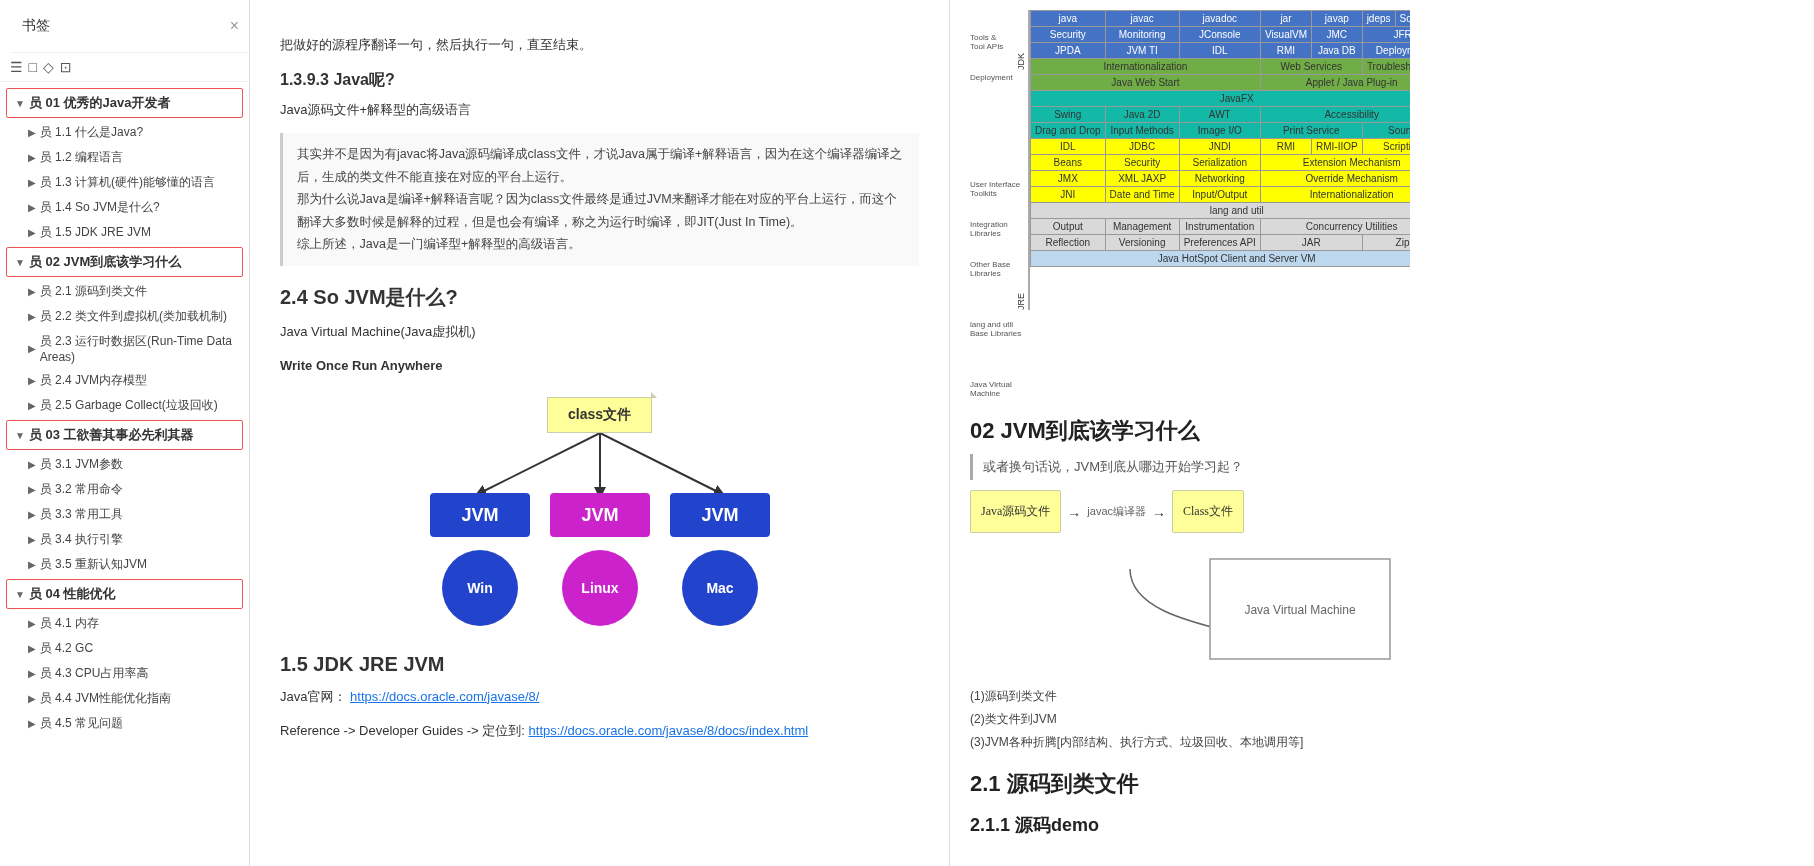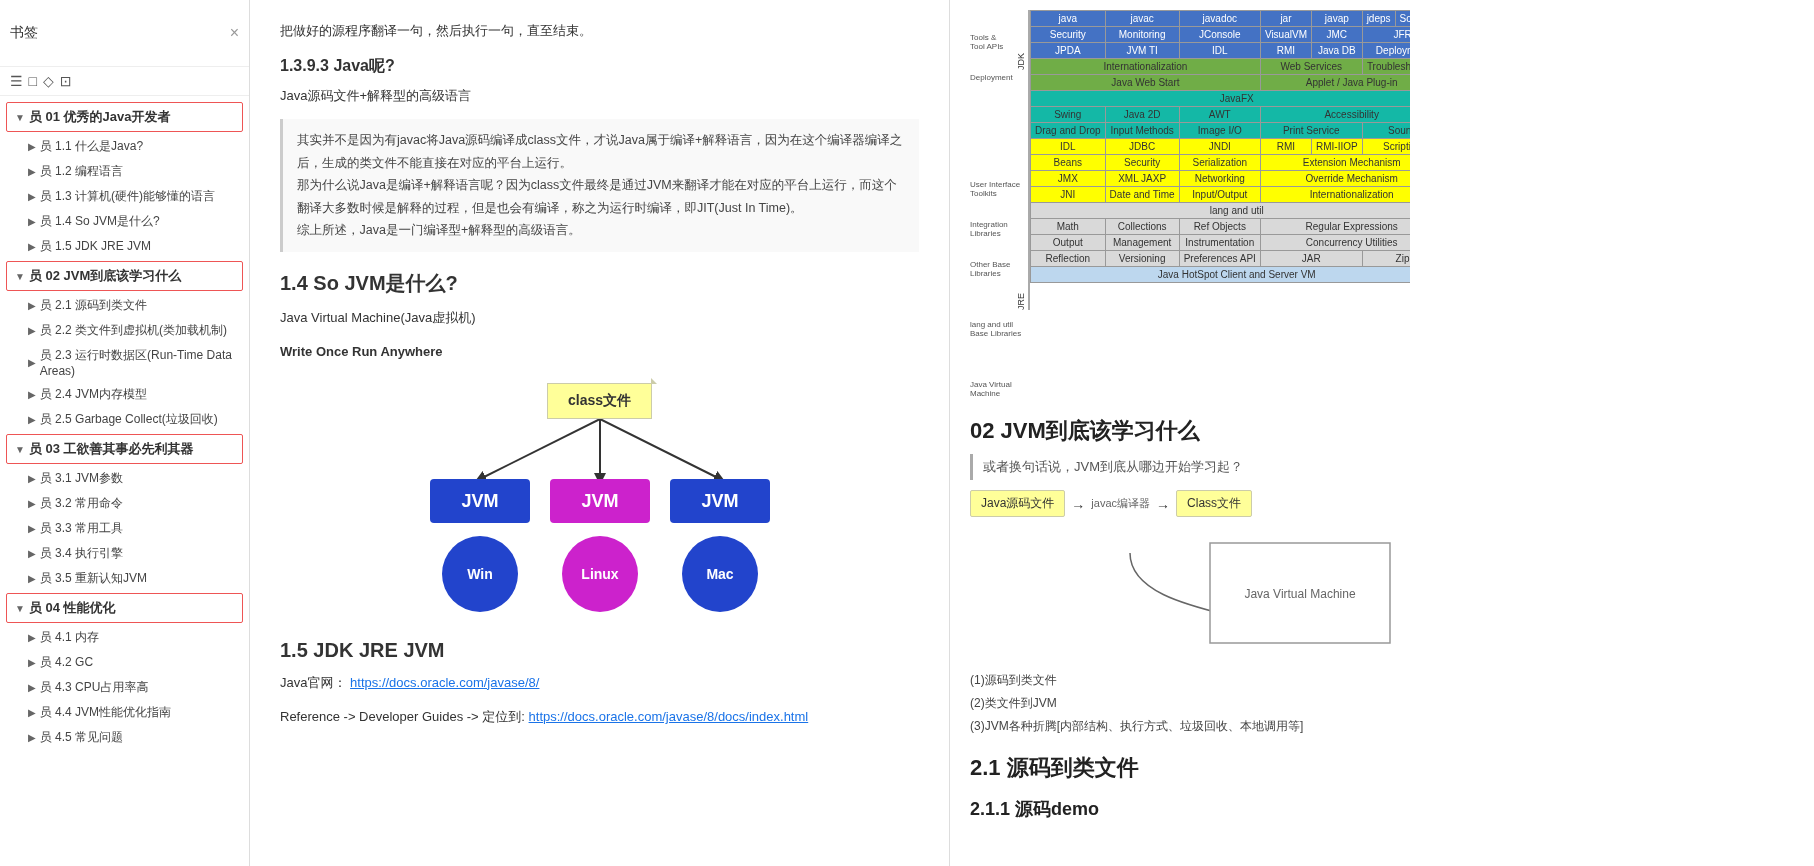--- a/index.html
+++ b/index.html
@@ -12,22 +12,23 @@
       border-right: 1px solid #ddd;
       display: flex;
       flex-direction: column;
       height: 100%;
       overflow-y: auto;
     }
     .sidebar-header {
       display: flex;
       align-items: center;
       justify-content: space-between;
-      padding: 24px 10px;
+      padding: 17px 10px;
       border-bottom: 1px solid #eee;
+      margin-left: 12px;
     }
     .sidebar-title { font-size: 14px; color: #333; }
     .sidebar-close { cursor: pointer; font-size: 16px; color: #999; }
     .sidebar-toolbar {
       display: flex;
       gap: 6px;
       padding: 6px 10px;
       border-bottom: 1px solid #eee;
     }
     .sidebar-toolbar span { font-size: 14px; color: #555; cursor: pointer; }
@@ -56,21 +57,21 @@
       display: flex;
       align-items: center;
       gap: 4px;
     }
     .nav-item .bullet { color: #666; font-size: 10px; }
 
     
     #main {
       flex: 1;
       overflow-y: auto;
-      padding: 20px 30px;
+      padding: 34px 30px;
       border-right: 1px solid #ddd;
       max-width: 700px;
     }
     .content-text { font-size: 13px; color: #333; line-height: 1.7; margin-bottom: 12px; }
     h2.section-heading { font-size: 20px; color: #333; margin: 18px 0 10px 0; font-weight: bold; }
     h3.section-heading { font-size: 16px; color: #333; margin: 14px 0 8px 0; font-weight: bold; }
     .quote-block {
       background: #f9f9f9;
       border-left: 3px solid #ccc;
       padding: 10px 14px;
@@ -169,24 +170,25 @@
     .flow-diagram {
       display: flex;
       align-items: center;
       gap: 6px;
       margin: 10px 0;
       flex-wrap: wrap;
     }
     .flow-box {
       background: #ffff99;
       border: 1px solid #cca;
-      padding: 4px 10px;
+      padding: 12px 10px;
       font-size: 12px;
       color: #333;
       border-radius: 2px;
+      font-family: Liberation Serif, serif;
     }
     .flow-arrow { font-size: 14px; color: #333; }
     .flow-label { font-size: 11px; color: #666; }
 
     
     .jvm-box-container {
       display: flex;
       justify-content: flex-end;
       margin: 16px 0;
     }
@@ -327,21 +329,21 @@
 <div id="main">
   <p class="content-text">把做好的源程序翻译一句，然后执行一句，直至结束。</p>
 
   <h3 class="section-heading">1.3.9.3 Java呢?</h3>
   <p class="content-text">Java源码文件+解释型的高级语言</p>
 
   <div class="quote-block">
     <span>其实并不是因为有javac将Java源码编译成class文件，才说Java属于编译+解释语言，因为在这个编译器编译之后，生成的类文件不能直接在对应的平台上运行。<br>那为什么说Java是编译+解释语言呢？因为class文件最终是通过JVM来翻译才能在对应的平台上运行，而这个翻译大多数时候是解释的过程，但是也会有编译，称之为运行时编译，即JIT(Just In Time)。<br>综上所述，Java是一门编译型+解释型的高级语言。</span>
   </div>
 
-  <h2 class="section-heading">1.4 So JVM是什么?</h2>
+  <h2 class="section-heading">2.4 So JVM是什么?</h2>
   <p class="content-text">Java Virtual Machine(Java虚拟机)</p>
   <p class="content-text bold-text">Write Once Run Anywhere</p>
 
   <div class="jvm-diagram">
     <div class="class-file-box">
       <span>class文件</span>
     </div>
 
     <div style="display:flex; flex-direction:column; align-items:center; width:100%;">
       <svg width="360" height="200">
@@ -502,26 +504,20 @@
             <td class="cell-yellow">JNI</td>
             <td class="cell-yellow">Date and Time</td>
             <td class="cell-yellow">Input/Output</td>
             <td class="cell-yellow" colspan="4">Internationalization</td>
           </tr>
 
           <tr>
             <td class="cell-gray" colspan="7">lang and util</td>
           </tr>
 
-          <tr>
-            <td class="cell-gray">Math</td>
-            <td class="cell-gray">Collections</td>
-            <td class="cell-gray">Ref Objects</td>
-            <td class="cell-gray" colspan="4">Regular Expressions</td>
-          </tr>
 
           <tr>
             <td class="cell-gray">Output</td>
             <td class="cell-gray">Management</td>
             <td class="cell-gray">Instrumentation</td>
             <td class="cell-gray" colspan="4">Concurrency Utilities</td>
           </tr>
 
           <tr>
             <td class="cell-gray">Reflection</td>

